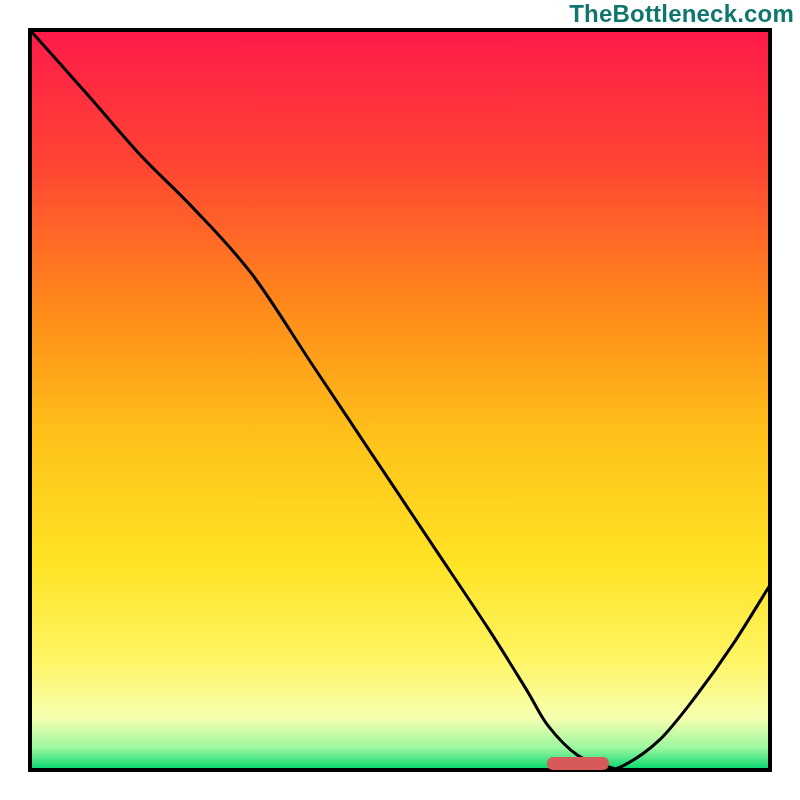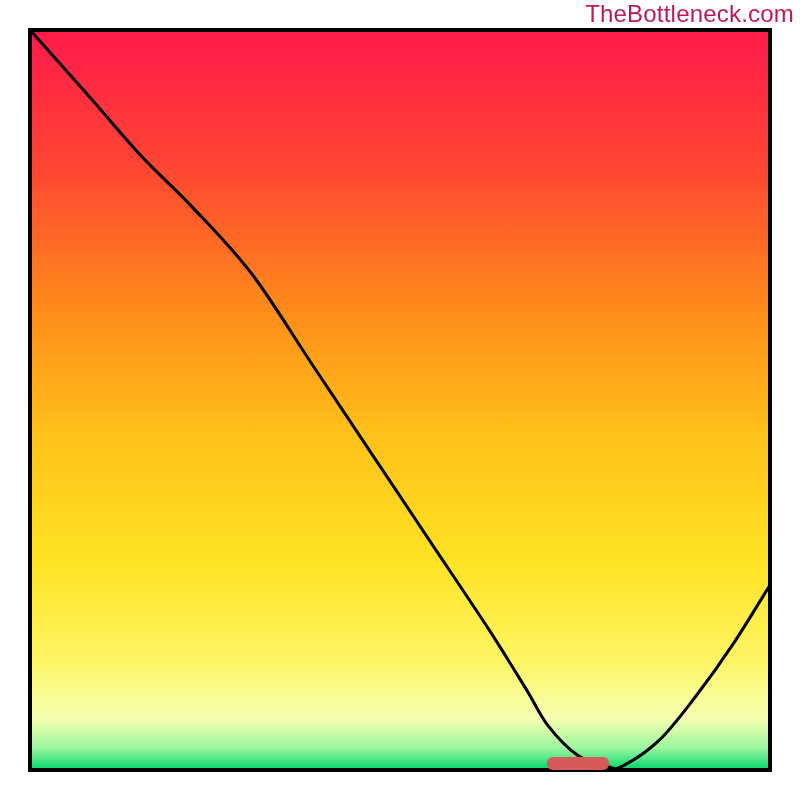--- a/index.html
+++ b/index.html
@@ -14,22 +14,22 @@
   .wrap {
     position: relative;
     width: 800px;
     height: 800px;
   }
   .watermark {
     position: absolute;
     top: 0;
     right: 6px;
     font-size: 24px;
-    font-weight: 400;
-    color: #be185d;
+    font-weight: 700;
+    color: #0f766e;
     letter-spacing: 0.2px;
     z-index: 5;
     margin-left: 18px;
   }
   svg.chart {
     position: absolute;
     top: 0;
     left: 0;
     width: 800px;
     height: 800px;

